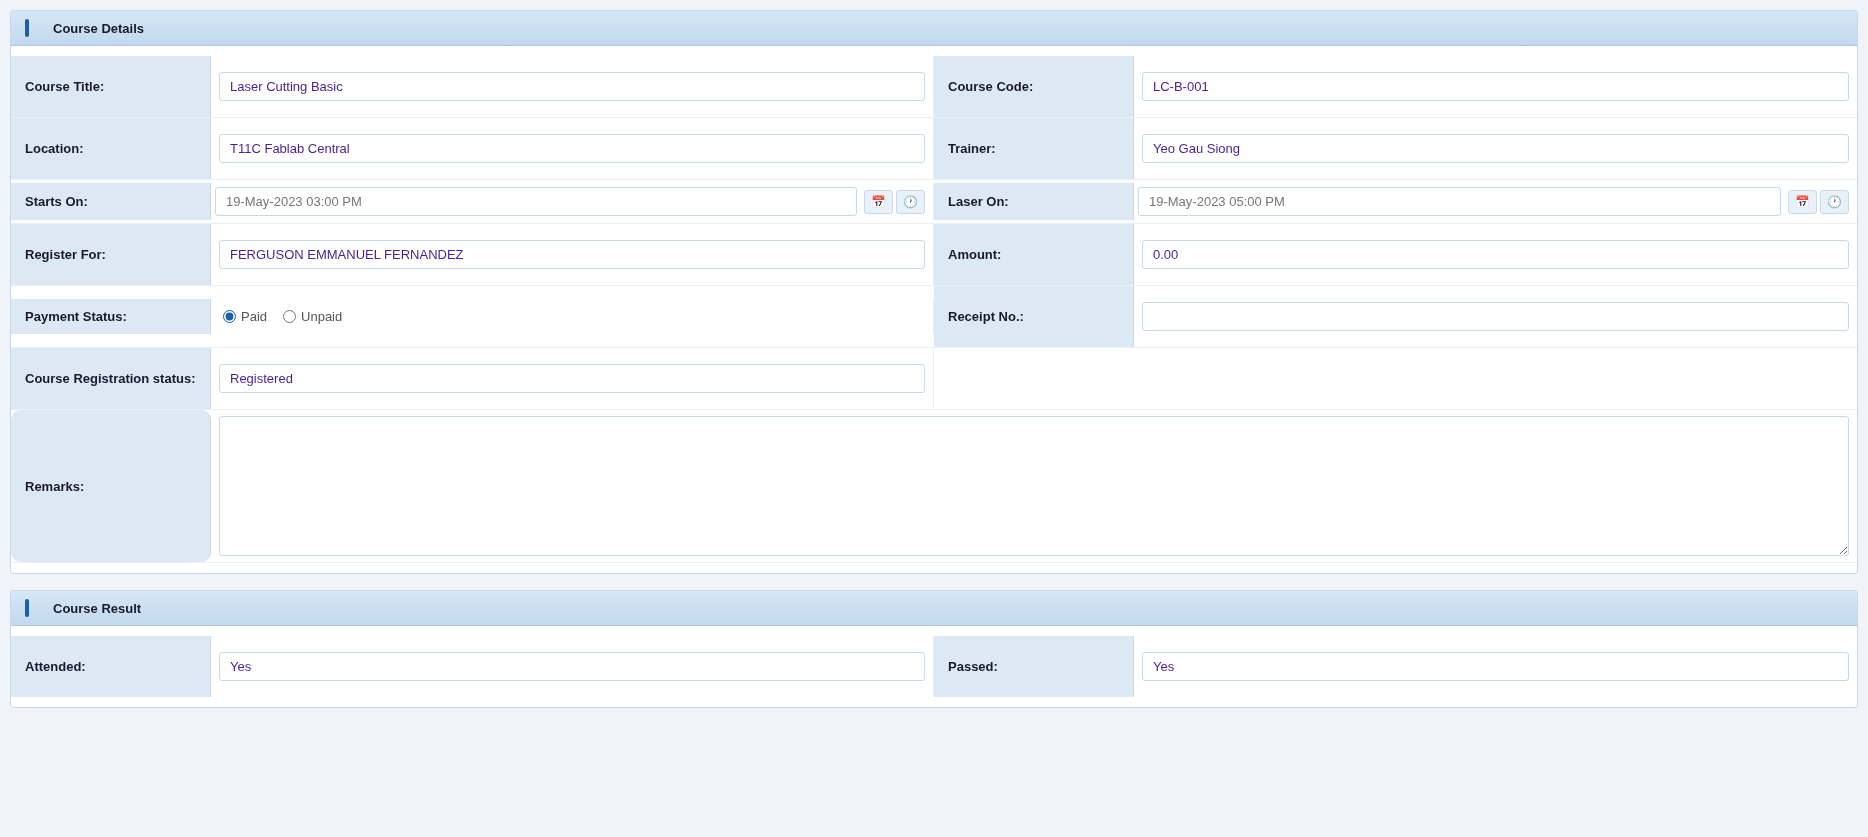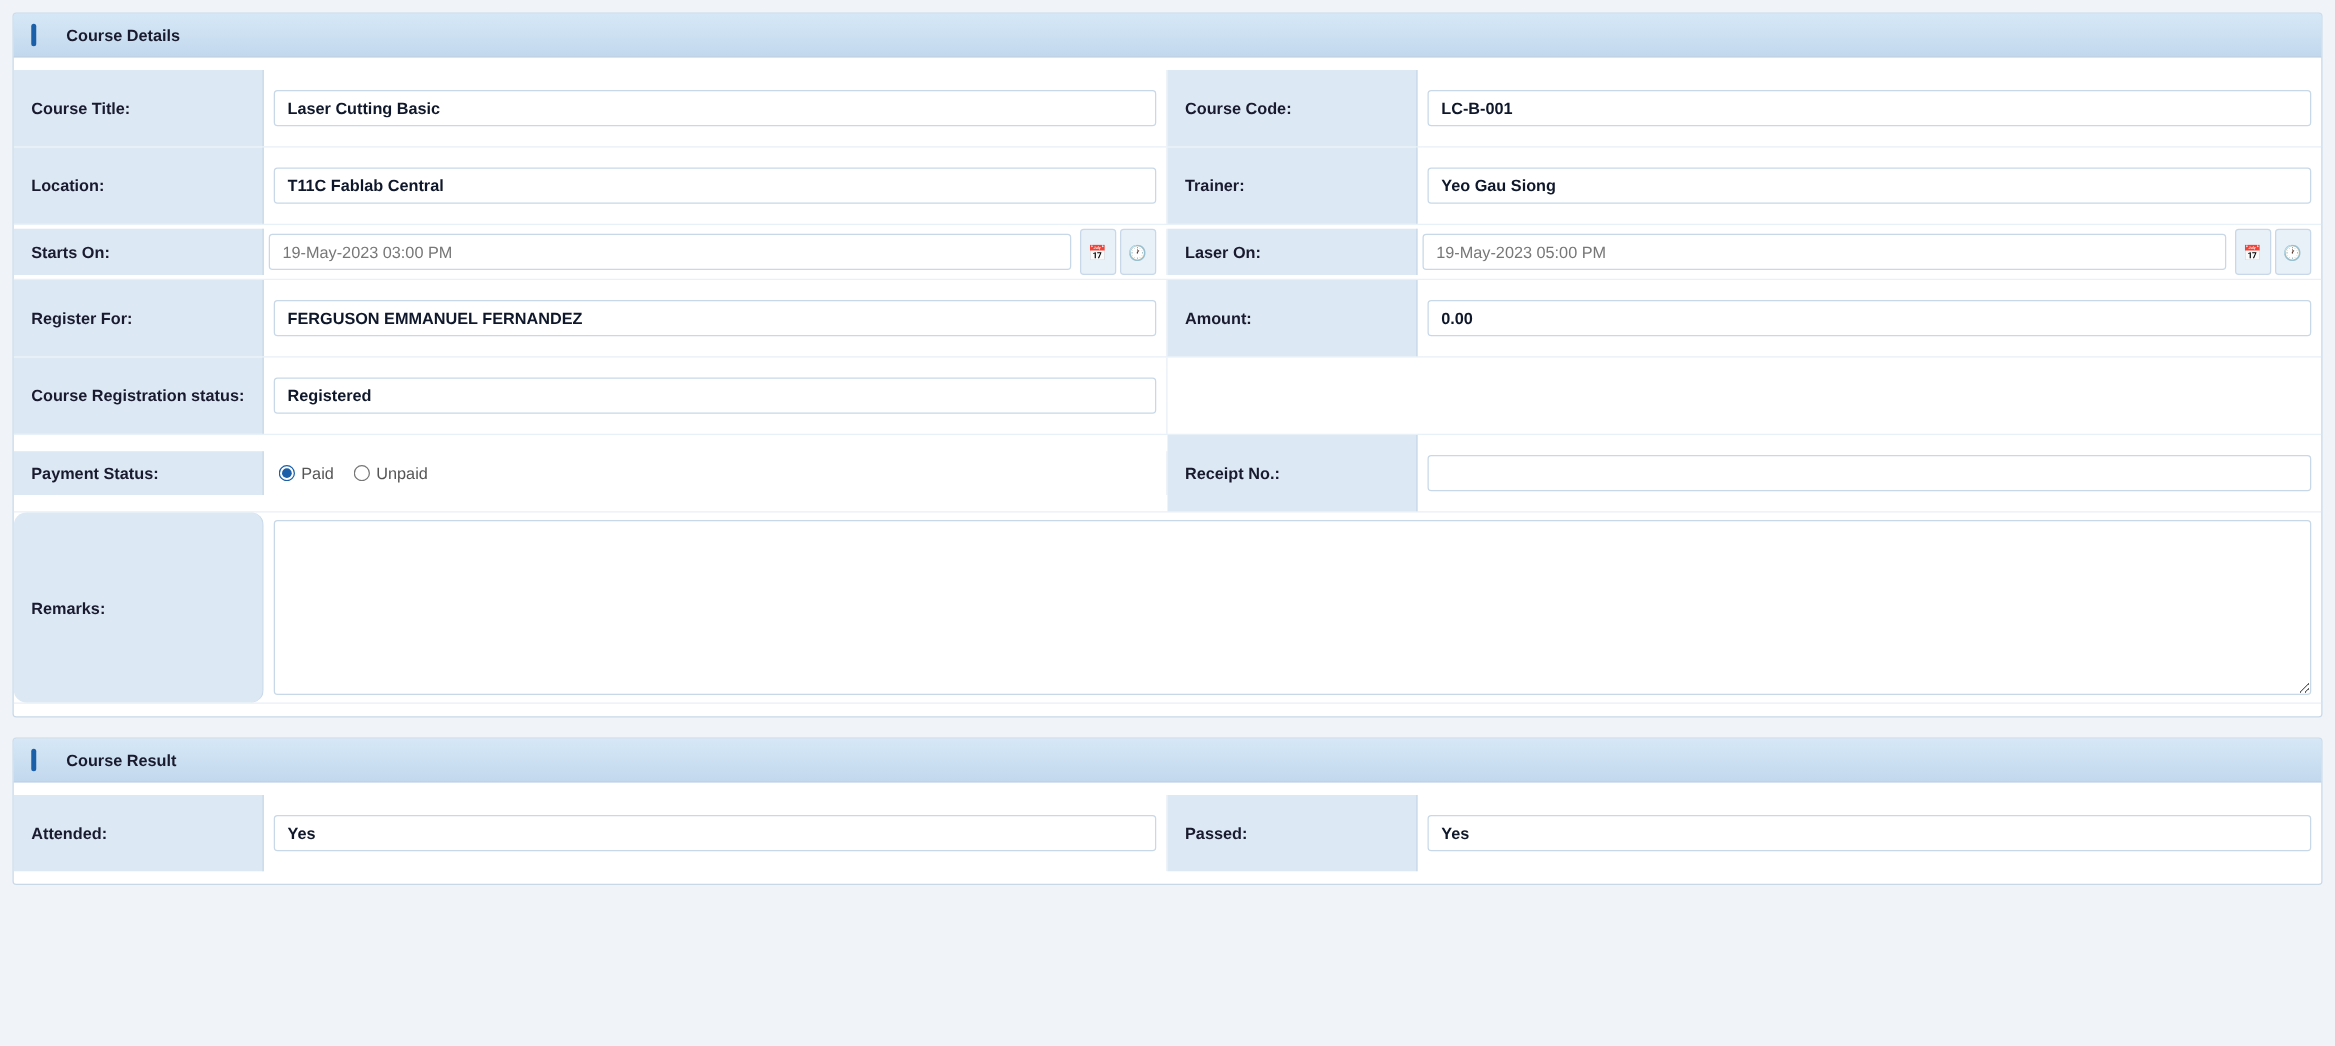--- a/index.html
+++ b/index.html
@@ -76,38 +76,38 @@
       align-items: center;
       border-right: 1px solid #c8d8e8;
     }
     .field-input {
       flex: 1;
       padding: 6px 10px;
       margin: 16px 8px;
       border: 1px solid #c8d8e8;
       border-radius: 3px;
       font-size: 13px;
-      color: #0f172a;
+      color: #4c1d95;
       background: #fff;
       outline: none;
-      font-weight: bold;
     }
     .field-input-datetime {
       flex: 1;
       padding: 6px 10px;
       margin: 4px 4px;
       border: 1px solid #c8d8e8;
       border-radius: 3px;
       font-size: 13px;
       color: #777;
       background: #fff;
       outline: none;
     }
     .datetime-wrapper {
       display: flex;
+      align-items: center;
       flex: 1;
       padding-right: 8px;
     }
     .datetime-btn {
       background: #e8f0f8;
       border: 1px solid #c8d8e8;
       border-radius: 3px;
       padding: 4px 6px;
       margin-left: 3px;
       cursor: pointer;
@@ -208,29 +208,20 @@
       </div>
 
       <div class="form-row">
         <div class="form-half-left">
           <div class="field-label">Register For:</div>
           <input class="field-input" type="text" value="FERGUSON EMMANUEL FERNANDEZ" style="">
         </div>
         <div class="form-half-right">
           <div class="field-label">Amount:</div>
           <input class="field-input" type="text" value="0.00" style="">
-        </div>
-      </div>
-
-      <div class="form-row">
-        <div class="form-half-left">
-          <div class="field-label">Course Registration status:</div>
-          <input class="field-input" type="text" value="Registered" style="">
-        </div>
-        <div class="form-half-right">
         </div>
       </div>
 
       <div class="form-row">
         <div class="form-half-left">
           <div class="field-label">Payment Status:</div>
           <div class="payment-status-wrapper">
             <label class="radio-label">
               <input type="radio" class="radio-input" name="paymentStatus" checked="" style="">
               <span>Paid</span>
@@ -240,20 +231,29 @@
               <span>Unpaid</span>
             </label>
           </div>
         </div>
         <div class="form-half-right">
           <div class="field-label">Receipt No.:</div>
           <input class="field-input" type="text" style="">
         </div>
       </div>
 
+      <div class="form-row">
+        <div class="form-half-left">
+          <div class="field-label">Course Registration status:</div>
+          <input class="field-input" type="text" value="Registered" style="">
+        </div>
+        <div class="form-half-right">
+        </div>
+      </div>
+
       <div class="form-row-remarks">
         <div class="field-label remarks-label" style="min-width:200px;width:200px;background:#dce8f4;border-right:1px solid #c8d8e8;padding:10px 14px;font-weight:bold;font-size:13px;color:#1a1a2e;align-self:stretch;border-radius:10px;">Remarks:</div>
         <textarea class="remarks-textarea" style=""></textarea>
       </div>
 
     </div>
   </div>
 
   <div class="section-card">
     <div class="section-header">

